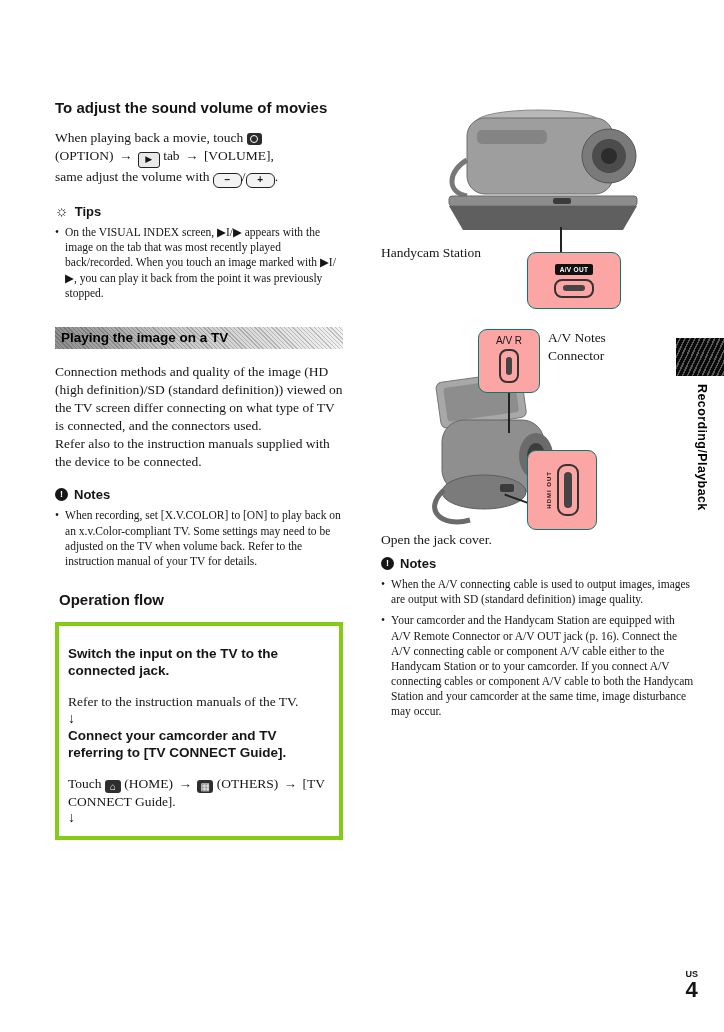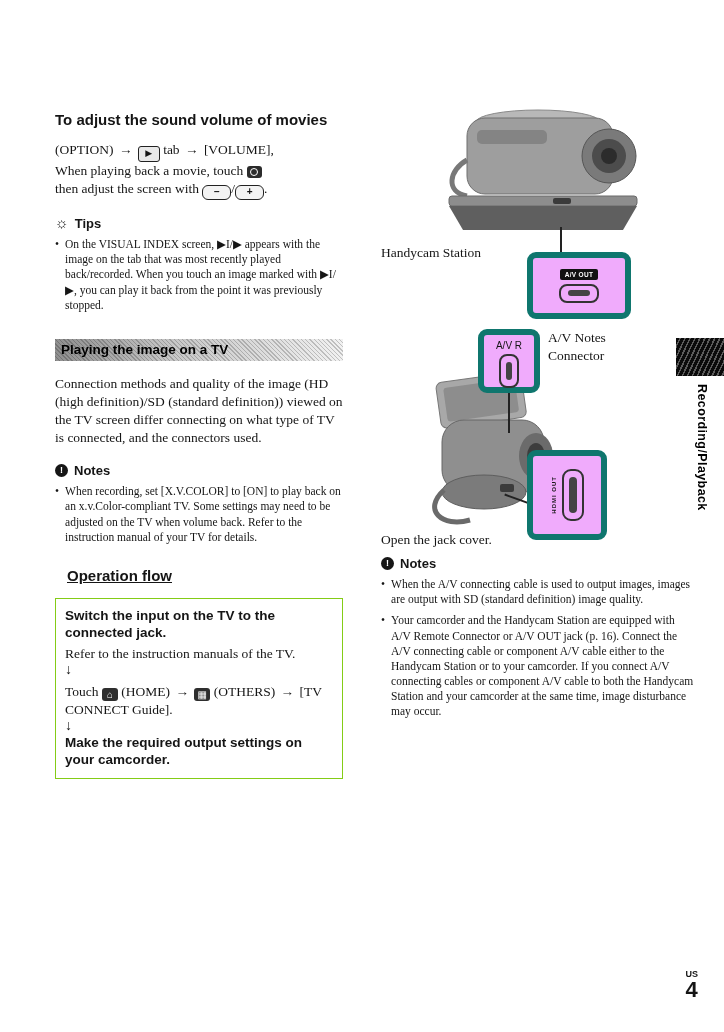--- a/index.html
+++ b/index.html
@@ -3,21 +3,21 @@
 <meta charset="utf-8">
 <style>
   html,body{margin:0;padding:0;}
   body{
     width:724px;height:1032px;position:relative;overflow:hidden;
     background:#ffffff;color:#151515;
     font-family:"Liberation Serif", serif;
   }
   
   .col-left{position:absolute;left:55px;top:95px;width:288px;}
-  .main-head{font:bold 15px/1.2 "Liberation Sans", sans-serif;margin:16px 0 12px 0;}
+  .main-head{font:bold 15px/1.2 "Liberation Sans", sans-serif;margin:4px 0 12px 0;}
   .body-text{font:13.5px/1.34 "Liberation Serif", serif;}
   .line{margin:0;}
   .arrow{padding:0 2px;}
   
   .option-icon{display:inline-flex;width:15px;height:12px;background:#2b2b2b;border-radius:3px;
     align-items:center;justify-content:center;vertical-align:-1px;}
   .option-icon i{width:6px;height:6px;border:1.5px solid #fff;border-radius:50%;display:block;}
   .tab-icon{display:inline-block;min-width:20px;height:14px;border:1px solid #222;border-radius:3px;
     background:#e9e9e9;font:9px/13px "Liberation Sans", sans-serif;text-align:center;vertical-align:-2px;}
   .vol-pill{display:inline-block;min-width:27px;height:13px;border:1px solid #222;border-radius:6px;
@@ -30,36 +30,36 @@
     font:bold 9px/13px "Liberation Sans", sans-serif;text-align:center;}
   .bullet{display:flex;gap:6px;font:11.5px/1.32 "Liberation Serif", serif;margin:0 0 6px 0;}
   .bullet .b{flex:0 0 auto;}
   
   .banner{margin:26px 0 14px 0;height:22px;display:flex;align-items:center;padding-left:6px;
     font:bold 13.5px "Liberation Sans", sans-serif;color:#000;
     background:
       repeating-linear-gradient(45deg, rgba(0,0,0,0.20) 0 1px, transparent 1px 3px),
       linear-gradient(90deg,#8f8f8f 0%,#c6c6c6 40%,#f1f1f1 100%);}
   
-  .op-head{font:bold 15px "Liberation Sans", sans-serif;margin:22px 0 14px 12px;text-decoration:underline;}
-  .flow-box{border:1px solid #84cc16;padding:8px 9px 10px 9px;}
+  .op-head{font:bold 15px "Liberation Sans", sans-serif;margin:22px 0 14px 4px;}
+  .flow-box{border:4px solid #84cc16;padding:19px 9px 10px 9px;}
   .step-title{font:bold 13.5px/1.26 "Liberation Sans", sans-serif;}
-  .step-body{font:13.5px/1.3 "Liberation Serif", serif;margin-top:4px;}
+  .step-body{font:13.5px/1.3 "Liberation Serif", serif;margin-top:14px;}
   .down{font:14px/1.15 "Liberation Serif", serif;}
   .mini-ic{display:inline-block;width:16px;height:13px;background:#2e2e2e;color:#fff;border-radius:3px;
     font:10px/13px "Liberation Sans", sans-serif;text-align:center;vertical-align:-2px;}
   
   .station-svg{position:absolute;left:433px;top:100px;}
   .cam2-svg{position:absolute;left:414px;top:372px;}
   .handycam-label{position:absolute;left:381px;top:245px;font:13.5px "Liberation Serif", serif;}
   .leader{position:absolute;background:#222;}
   .l-avout{left:560px;top:227px;width:1.5px;height:26px;}
   .l-avr{left:508px;top:393px;width:1.5px;height:40px;}
   .l-hdmi{left:504px;top:498px;width:26px;height:1.5px;transform:rotate(20deg);}
-  .callout{position:absolute;border:6px solid #0f766e;border-radius:9px;background:#f0abfc;}
+  .callout{position:absolute;border:1px solid #0f766e;border-radius:9px;background:#fca5a5;}
   .avout-callout{left:527px;top:252px;width:92px;height:55px;display:flex;flex-direction:column;
     align-items:center;justify-content:center;gap:4px;}
   .jack-tag{background:#111;color:#fff;font:bold 6.5px "Liberation Sans", sans-serif;
     padding:2px 5px;border-radius:2px;letter-spacing:.3px;}
   .conn-h{width:36px;height:15px;border:2px solid #333;border-radius:8px;display:flex;
     align-items:center;justify-content:center;}
   .conn-h i{width:22px;height:6px;background:#444;border-radius:3px;}
   .avr-callout{left:478px;top:329px;width:62px;height:64px;text-align:center;padding-top:5px;box-sizing:border-box;}
   .avr-jack-label{font:10px "Liberation Sans", sans-serif;}
   .conn-v{width:16px;height:30px;border:2px solid #333;border-radius:8px;margin:3px auto 0 auto;
@@ -88,83 +88,84 @@
 <body>
 
 <div>
 
   <div class="col-left">
 
     <h2 class="main-head">To adjust the sound volume of movies</h2>
 
     <div class="body-text">
       <div class="line">
-        <span>(OPTION)</span>
-        <span class="arrow">→</span>
-        <span class="tab-icon">▶</span>
-        <span>tab</span>
-        <span class="arrow">→</span>
-        <span>[VOLUME],</span>
-      </div>
-      <div class="line">
         <span>When playing back a movie, touch</span>
         <span class="option-icon">
             <i></i>
           </span>
       </div>
       <div class="line">
-        <span>then adjust the screen with</span>
+        <span>(OPTION)</span>
+        <span class="arrow">→</span>
+        <span class="tab-icon">▶</span>
+        <span>tab</span>
+        <span class="arrow">→</span>
+        <span>[VOLUME],</span>
+      </div>
+      <div class="line">
+        <span>same adjust the volume with</span>
         <span class="vol-pill">−</span><span>/</span><span class="vol-pill">+</span><span>.</span>
       </div>
     </div>
 
     <div class="subhead-row">
       <span class="tips-icon">☼</span>
       <span class="subhead">Tips</span>
     </div>
     <div class="bullet">
       <span class="b">•</span>
       <div>On the VISUAL INDEX screen, ▶I/▶ appears with the image on the tab that was most recently played back/recorded. When you touch an image marked with ▶I/▶, you can play it back from the point it was previously stopped.</div>
     </div>
 
     <div class="banner">
       <span>Playing the image on a TV</span>
     </div>
 
     <div class="body-text">
       <div>Connection methods and quality of the image (HD (high definition)/SD (standard definition)) viewed on the TV screen differ connecting on what type of TV is connected, and the connectors used.</div>
+      <div>Refer also to the instruction manuals supplied with the device to be connected.</div>
     </div>
 
     <div class="subhead-row">
       <span class="notes-icon">!</span>
       <span class="subhead">Notes</span>
     </div>
     <div class="bullet">
       <span class="b">•</span>
       <div>When recording, set [X.V.COLOR] to [ON] to play back on an x.v.Color-compliant TV. Some settings may need to be adjusted on the TV when volume back. Refer to the instruction manual of your TV for details.</div>
     </div>
 
     <h3 class="op-head">Operation flow</h3>
 
     <div class="flow-box">
       <div class="step-title">Switch the input on the TV to the connected jack.</div>
       <div class="step-body">Refer to the instruction manuals of the TV.</div>
       <div class="down">↓</div>
+      <div class="step-title">Connect your camcorder and TV referring to [TV CONNECT Guide].</div>
       <div class="step-body">
         <span>Touch</span>
         <span class="mini-ic">⌂</span>
         <span>(HOME)</span>
         <span class="arrow">→</span>
         <span class="mini-ic">▦</span>
         <span>(OTHERS)</span>
         <span class="arrow">→</span>
         <span>[TV CONNECT Guide].</span>
       </div>
       <div class="down">↓</div>
-      <div class="step-title">Make the required output settings on your camcorder.</div>
     </div>
   </div>
 
   <svg class="station-svg" width="215" height="135" viewBox="0 0 215 135">
     <ellipse cx="105" cy="22" rx="62" ry="12" fill="#b8b8b8" stroke="#8a8a8a"></ellipse>
     <rect x="34" y="18" width="146" height="76" rx="18" fill="#9e9e9e" stroke="#6f6f6f"></rect>
     <rect x="44" y="30" width="70" height="14" rx="5" fill="#848484"></rect>
     <circle cx="176" cy="56" r="27" fill="#7a7a7a" stroke="#555"></circle>
     <circle cx="176" cy="56" r="17" fill="#4c4c4c"></circle>
     <circle cx="176" cy="56" r="8" fill="#2c2c2c"></circle>

